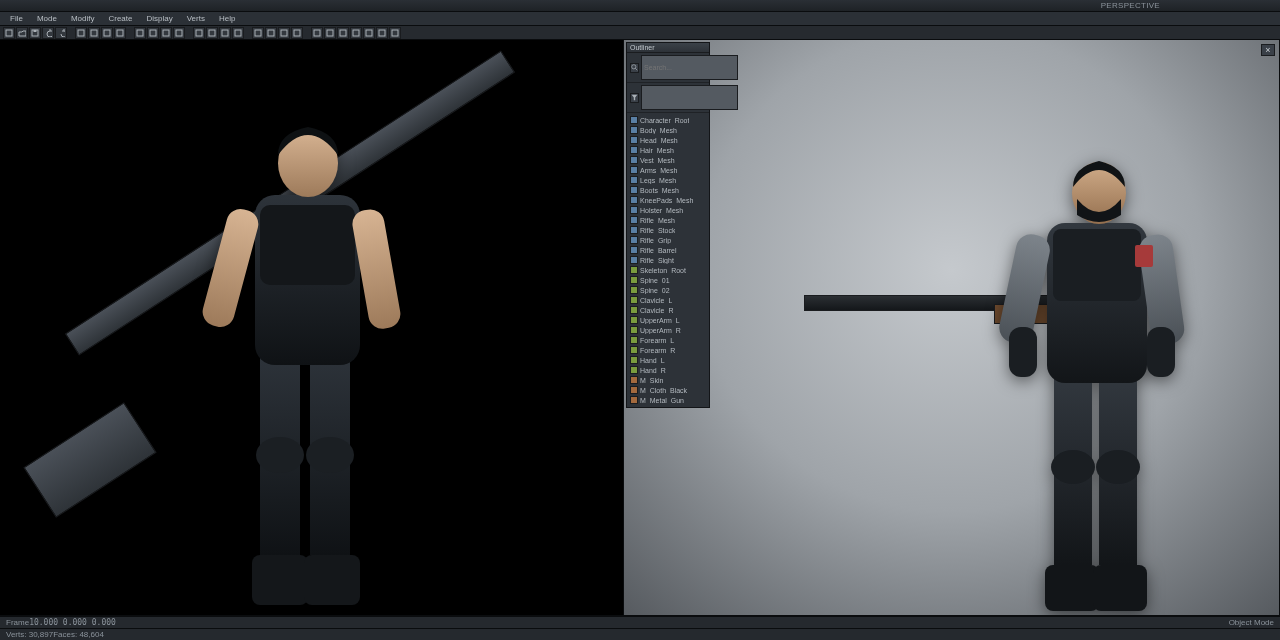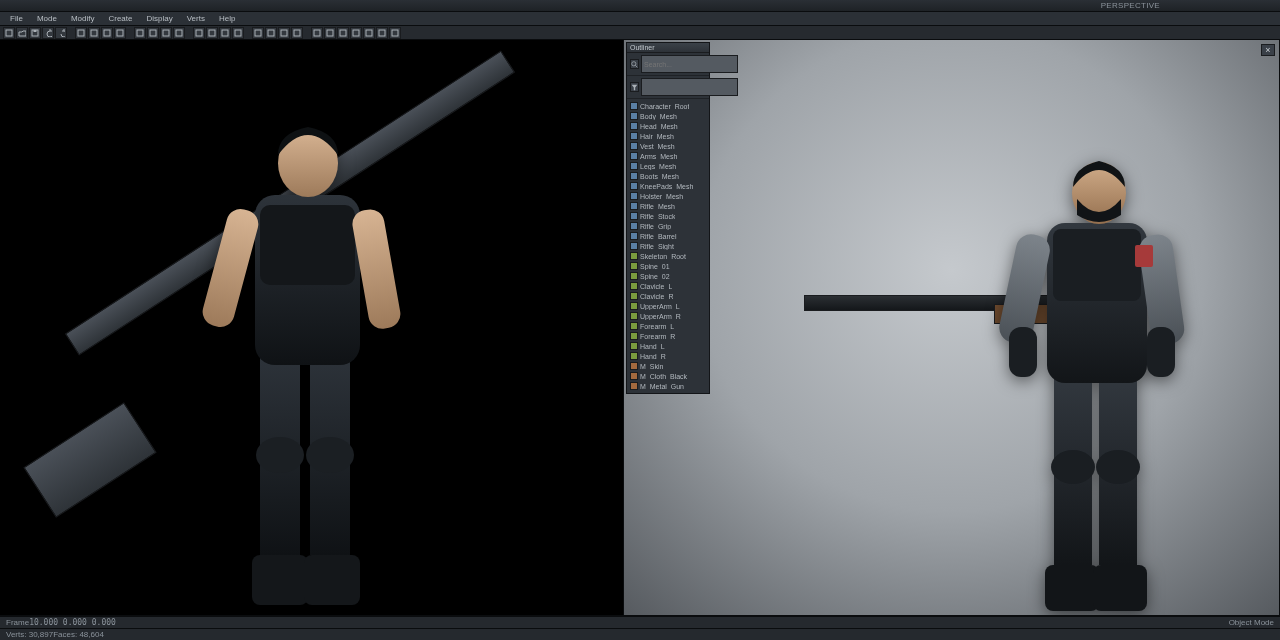--- a/index.html
+++ b/index.html
@@ -107,21 +107,21 @@
     display:flex; align-items:center;
     padding:0 3px;
     color:#c3c9cf;
   }
   .search-row {
     display:flex; align-items:center; gap:2px;
     padding:2px 3px;
     border-bottom:1px solid #1f2226;
   }
   .search-row input {
-    flex:1; height:18px;
+    flex:1; height:25px;
     background:#545a61; border:1px solid #1a1c1f;
     color:#d6dade; font-size:7px; padding:0 2px;
   }
   .search-row .iconcell {
     width:10px; height:10px;
     background:#3a4048; border:1px solid #1a1c1f;
     display:flex; align-items:center; justify-content:center;
   }
   .tree {
     max-height:300px; overflow:hidden;

